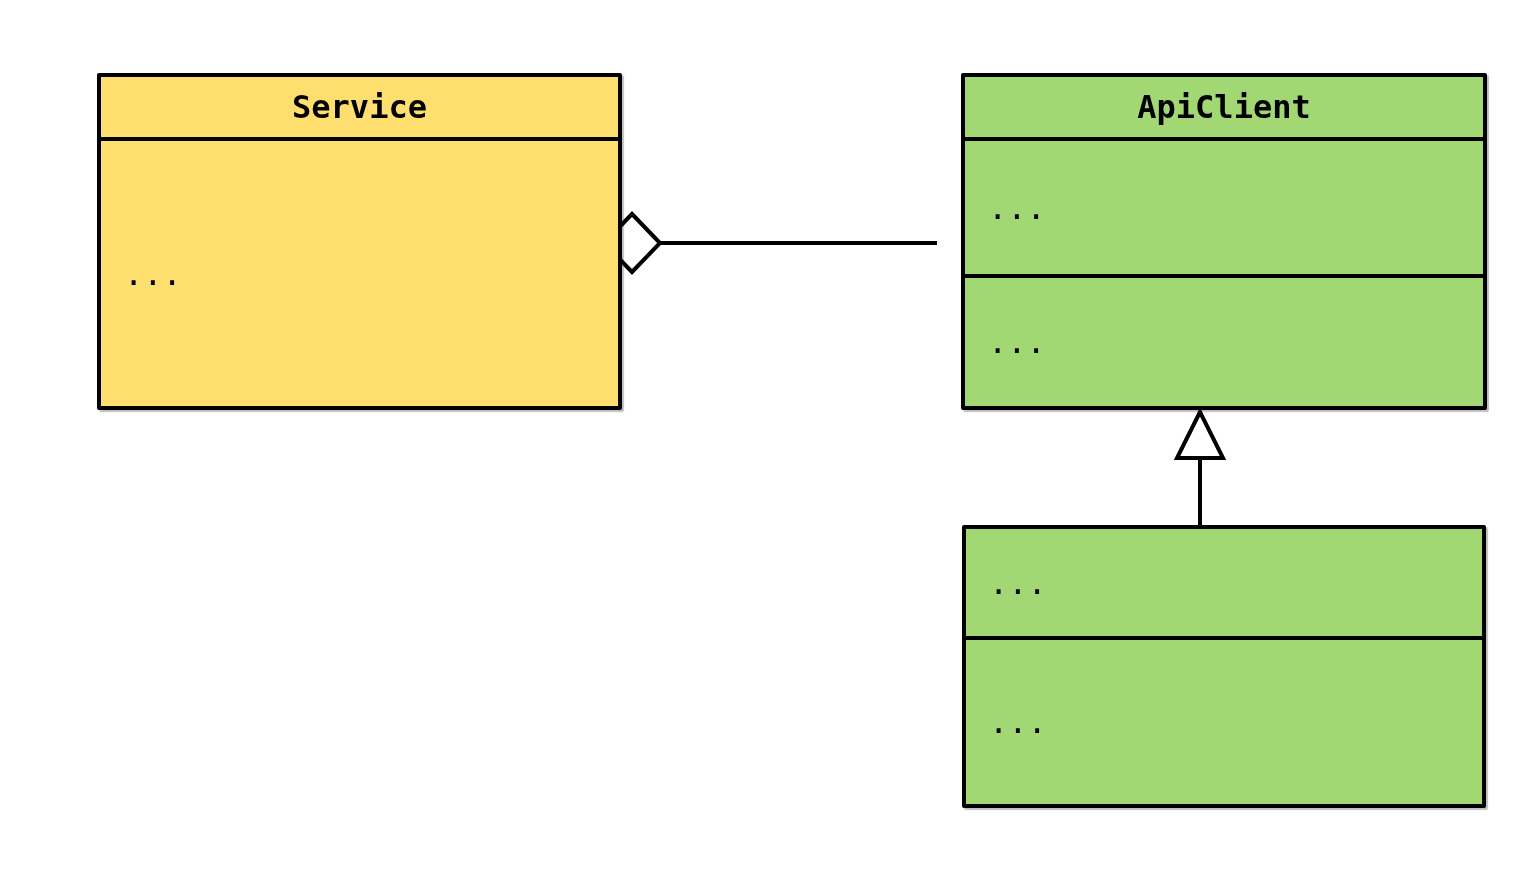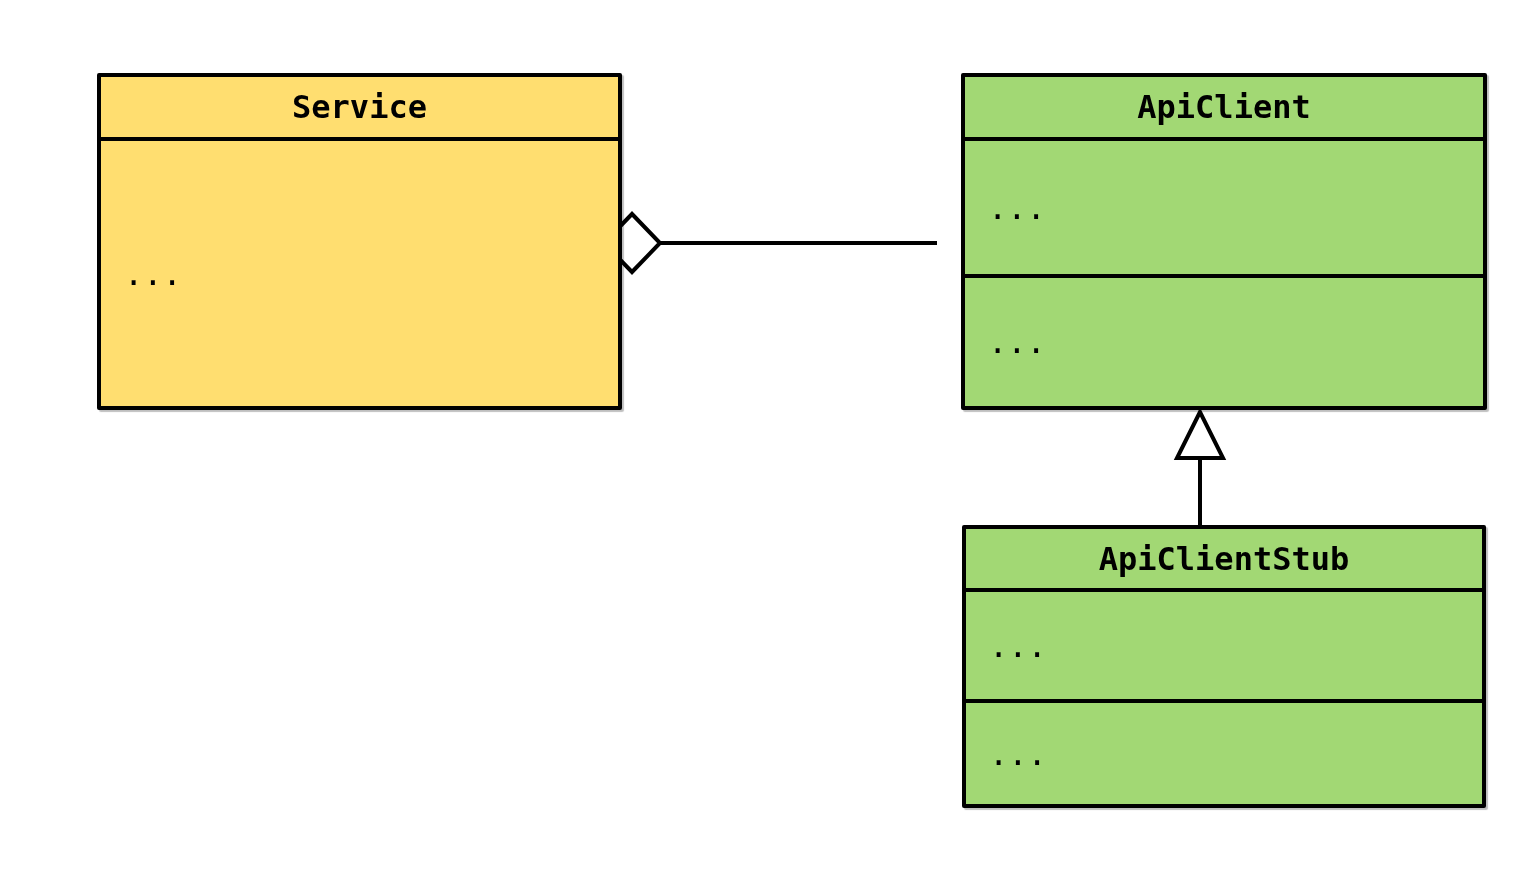--- a/index.html
+++ b/index.html
@@ -109,23 +109,20 @@
     </div>
     <div class="class-section attrs">
       <span>...</span>
     </div>
     <div class="class-section methods">
       <span>...</span>
     </div>
   </div>
 
   <div id="box-apiclientstub" class="class-box" style="background-color: rgb(162, 216, 116);">
-    <div class="class-header">
-      <span>ApiClientStub</span>
-    </div>
     <div class="class-section attrs">
       <span>...</span>
     </div>
     <div class="class-section methods">
       <span>...</span>
     </div>
   </div>
 
 </div>
 

